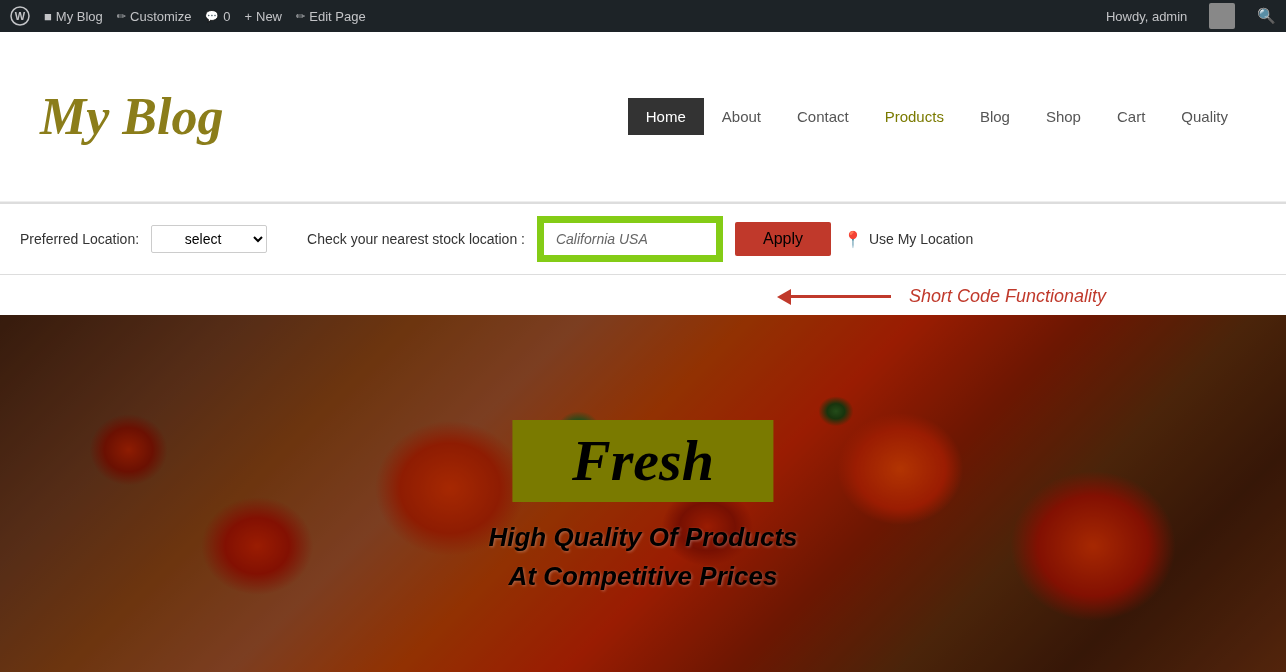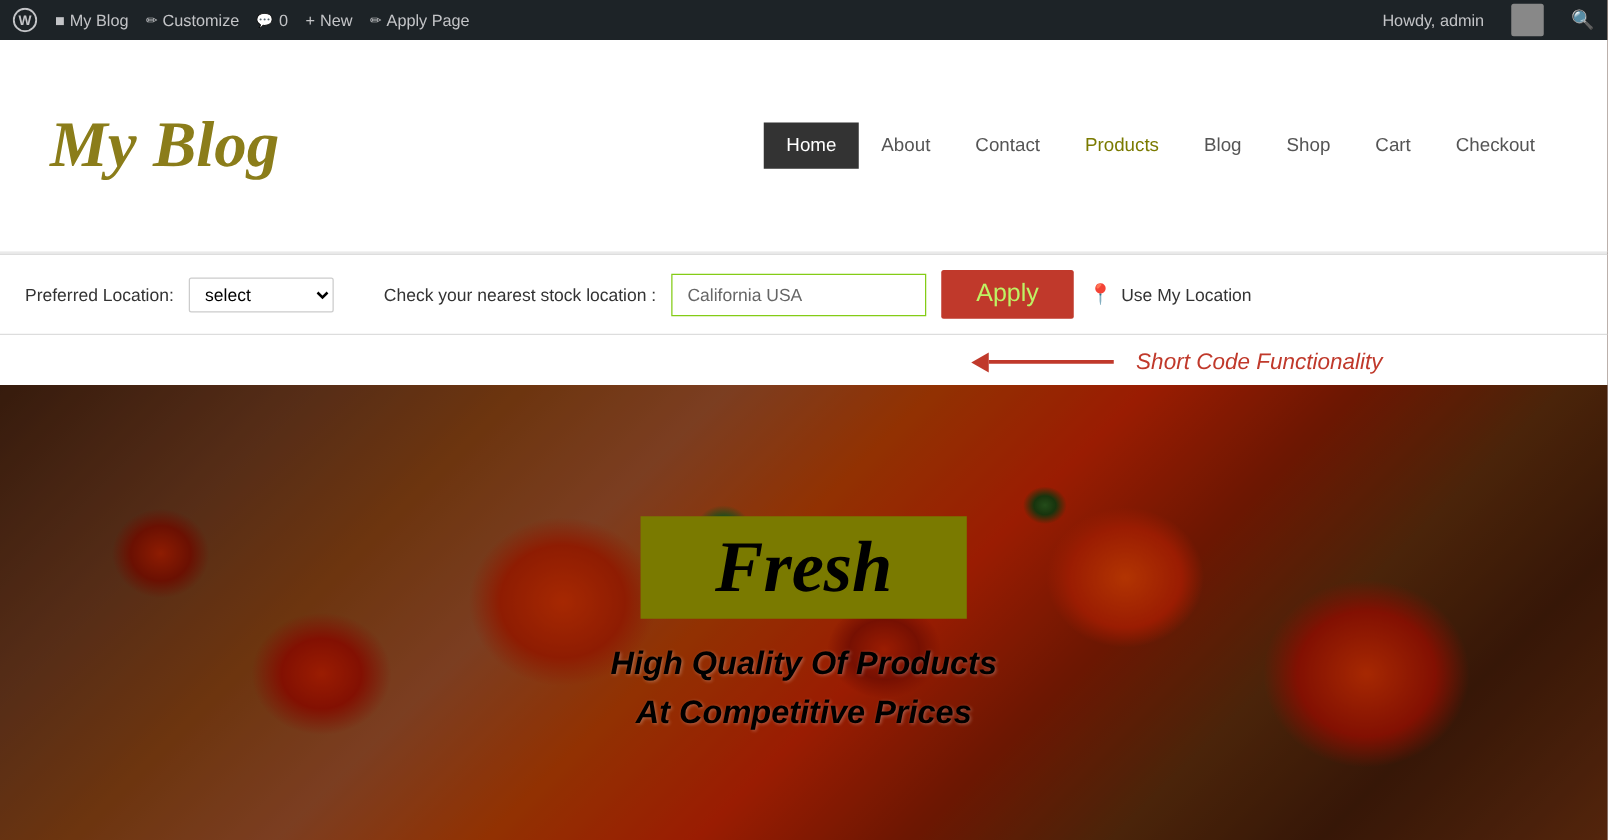--- a/index.html
+++ b/index.html
@@ -87,36 +87,38 @@
       font-size: 14px;
     }
     .preferred-label { color: #333; font-size: 14px; }
     .location-select {
       border: 1px solid #ccc;
       padding: 4px 8px;
       font-size: 14px;
       border-radius: 2px;
       background: #fff;
       cursor: pointer;
+      text-align: center;
     }
     .check-label { color: #333; font-size: 14px; margin-left: 28px; }
     .location-input {
-      border: 1px solid #84cc16;
+      border: 7px solid #84cc16;
       padding: 8px 12px;
       font-size: 14px;
-      width: 204px;
+      width: 186px;
       outline: none;
       color: #666;
+      font-style: italic;
     }
     .apply-btn {
       background: #c0392b;
-      color: #bef264;
+      color: #000000;
       border: none;
       padding: 8px 28px;
-      font-size: 20px;
+      font-size: 16px;
       cursor: pointer;
       border-radius: 2px;
     }
     .use-location {
       display: flex;
       align-items: center;
       gap: 6px;
       color: #333;
       font-size: 14px;
       cursor: pointer;
@@ -256,42 +258,42 @@
     <div class="admin-bar-item">
       <span style="font-size:11px;">💬</span>
       <span>0</span>
     </div>
     <div class="admin-bar-item">
       <span style="font-size:13px;">+</span>
       <span>New</span>
     </div>
     <div class="admin-bar-item">
       <span style="font-size:11px;">✏</span>
-      <span>Apply Page</span>
+      <span>Edit Page</span>
     </div>
   </div>
   <div class="admin-bar-right">
     <span>Howdy, admin</span>
     <div style="width:26px;height:26px;background:#888;border-radius:2px;display:inline-block;"></div>
     <div style="font-size:15px;cursor:pointer;">🔍</div>
   </div>
 </div>
 
 <div id="site-header">
   <div class="site-logo">My Blog</div>
   <nav>
     <div class="nav-row">
       <a class="nav-item active">Home</a>
       <a class="nav-item">About</a>
       <a class="nav-item">Contact</a>
       <a class="nav-item olive">Products</a>
       <a class="nav-item">Blog</a>
       <a class="nav-item">Shop</a>
       <a class="nav-item">Cart</a>
-      <a class="nav-item">Checkout</a>
+      <a class="nav-item">Quality</a>
     </div>
   </nav>
 </div>
 
 <hr class="separator">
 
 <div id="location-bar">
   <span class="preferred-label">Preferred Location:</span>
   <select class="location-select">
     <option>select</option>

